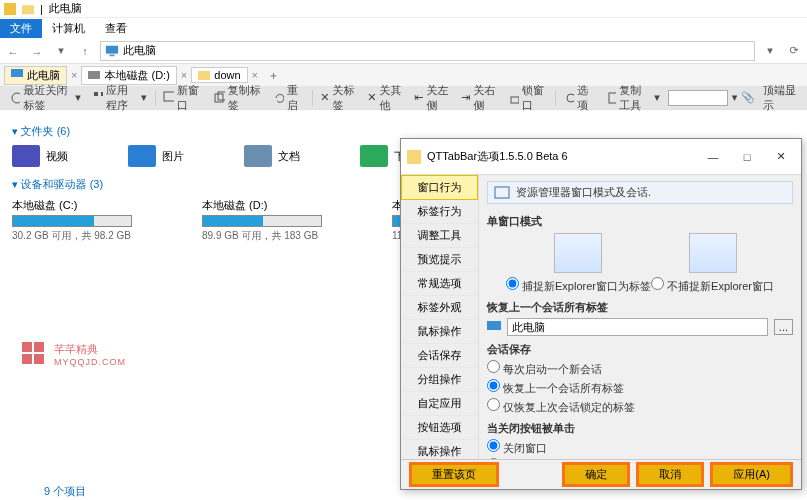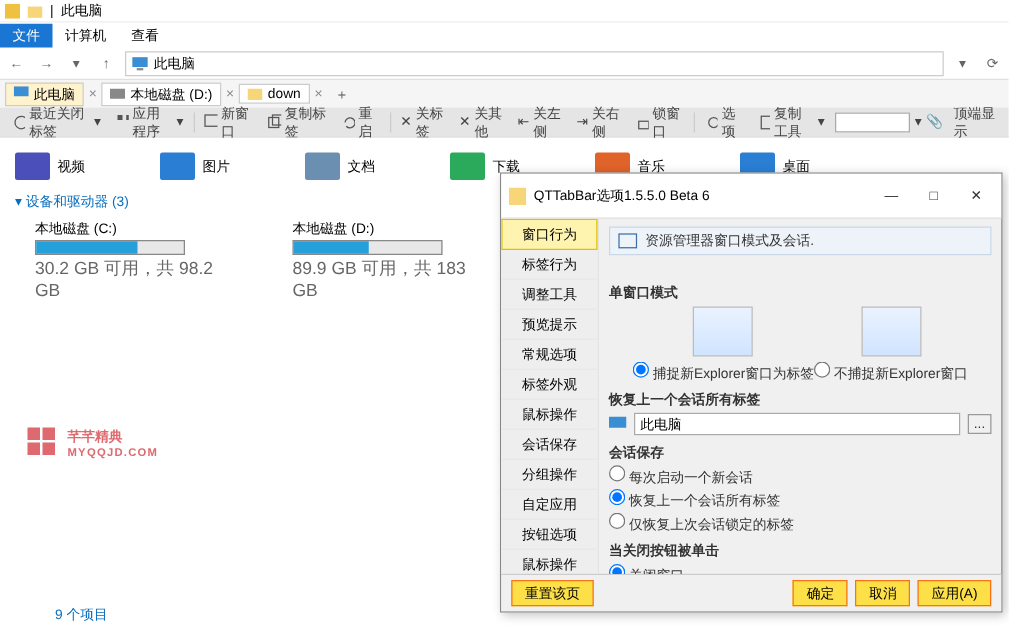--- a/index.html
+++ b/index.html
@@ -21,47 +21,47 @@
 .toolbar { height:24px; display:flex; align-items:center; gap:4px; padding:0 6px; background:#e5e5e5; border-bottom:1px solid #e0e0e0; color:#444;}
 .toolbar .tbtn { display:flex; align-items:center; gap:3px; padding:0 4px;}
 .toolbar .sep { width:1px; height:16px; background:#ccc;}
 .toolbar svg { width:14px; height:14px;}
 .content { padding:8px 12px; position:relative; height:calc(500px - 18px - 20px - 26px - 22px - 24px - 18px);}
 .section-hdr { color:#0a6ebd; margin:6px 0; }
 .folders { display:flex; gap:60px; margin:4px 0 10px 0;}
 .folder { display:flex; align-items:center; gap:6px;}
 .folder .ficon { width:28px; height:22px; background:#2a6fc9; border-radius:2px; position:relative;}
 .drives { display:flex; gap:40px; margin-top:4px;}
-.drive { width:150px;margin-left:16px;}
+.drive { width:150px;}
 .drive .dname { margin-bottom:2px;}
 .drive .bar { width:120px; height:12px; border:1px solid #888; background:#e8e8e8; position:relative;}
 .drive .fill { height:100%; background:#26a0da;}
-.drive .dtxt { color:#666; font-size:14px; margin-top:2px;}
-.watermark { position:absolute; left:20px; top:230px; color:#d94f55; font-weight:bold; font-size:18px; opacity:.85; display:flex; align-items:center; gap:6px;justify-content:flex-end;}
+.drive .dtxt { color:#666; font-size:10px; margin-top:2px;}
+.watermark { position:absolute; left:20px; top:230px; color:#d94f55; font-weight:normal; font-size:18px; opacity:.85; display:flex; align-items:center; gap:6px;justify-content:flex-end;}
 .watermark .sub { font-size:9px; color:#d94f55; letter-spacing:1px;}
 .statusbar { position:absolute; bottom:0; left:0; right:0; height:18px; padding:2px 8px; color:#0a6ebd;margin-left:36px;}
 
 .dialog { position:absolute; left:400px; top:138px; width:402px; height:352px; background:#f0f0f0; border:1px solid #888; box-shadow:2px 2px 8px rgba(0,0,0,.25); display:flex; flex-direction:column;}
 .dlg-title { height:36px; display:flex; align-items:center; padding:0 6px; gap:6px; background:#fff; border-bottom:1px solid #ddd;}
 .dlg-title .spacer{flex:1;}
 .dlg-title .wbtn { width:28px; text-align:center; color:#333;}
 .dlg-body { flex:1; display:flex; overflow:hidden;}
 .dlg-side { width:78px; background:#f8f8f8; border-right:1px solid #ddd;}
 .dlg-side .sitem { padding:4px 6px; text-align:center; border-bottom:1px solid #e8e8e8; background:#eee;}
 .dlg-side .sitem.active { background:#fff3b0; border:1px solid #e0c000;}
 .dlg-main { flex:1; padding:6px 8px; overflow:auto; font-size:11px; color:#333;}
-.dlg-main .mhdr { display:flex; align-items:center; gap:6px; background:#eef3f9; border:1px solid #c9d8e8; padding:3px 6px; margin-bottom:22px;}
+.dlg-main .mhdr { display:flex; align-items:center; gap:6px; background:#eef3f9; border:1px solid #c9d8e8; padding:3px 6px; margin-bottom:10px;}
 .grp-title { font-weight:bold; margin:6px 0 3px 0;}
 .dlg-main .row { display:flex; align-items:center; gap:6px; margin:2px 0;}
 .dlg-main input[type=text]{ border:1px solid #aaa; height:18px; padding:0 4px;}
 .modes { display:flex; justify-content:center; margin:4px 0;}
 .mode { text-align:center;}
 .mode .mimg { width:48px; height:40px; border:1px solid #bbb; background:linear-gradient(#eaf3ff,#d0e4ff); margin:0 auto 4px;}
 .dlg-foot { height:30px; display:flex; align-items:center; justify-content:flex-end; gap:6px; padding:0 8px; border-top:1px solid #ccc; background:#f0f0f0;}
-.dlg-foot .btn { border:1px solid #f97316; background:#fde047; padding:2px 10px;}
+.dlg-foot .btn { border:3px solid #f97316; background:#eab308; padding:2px 20px;}
 .dlg-foot .left{margin-right:auto;}
 </style>
 </head>
 <body>
 
 <div class="titlebar">
   <span class="tb-icon"><svg viewBox="0 0 16 16">
         <rect width="16" height="16" fill="#f0c040"></rect>
       </svg></span>
   <span class="tb-icon"><svg viewBox="0 0 16 16">
@@ -193,20 +193,21 @@
     </div>
   <input type="text" style="width: 60px; height: 16px; border: 1px solid rgb(170, 170, 170);">
   <span>▾</span>
   <span style="color:#1976d2">📎</span>
   <div class="tbtn">
       <span>顶端显示</span>
     </div>
 </div>
 
 <div class="content">
+  <div class="section-hdr">▾ <span>文件夹 (6)</span></div>
   <div class="folders">
     <div class="folder">
         <div class="ficon" style="background:#4a4fba"></div>
         <span>视频</span>
       </div>
     <div class="folder">
         <div class="ficon" style="background:#2a7fd4"></div>
         <span>图片</span>
       </div>
     <div class="folder">

